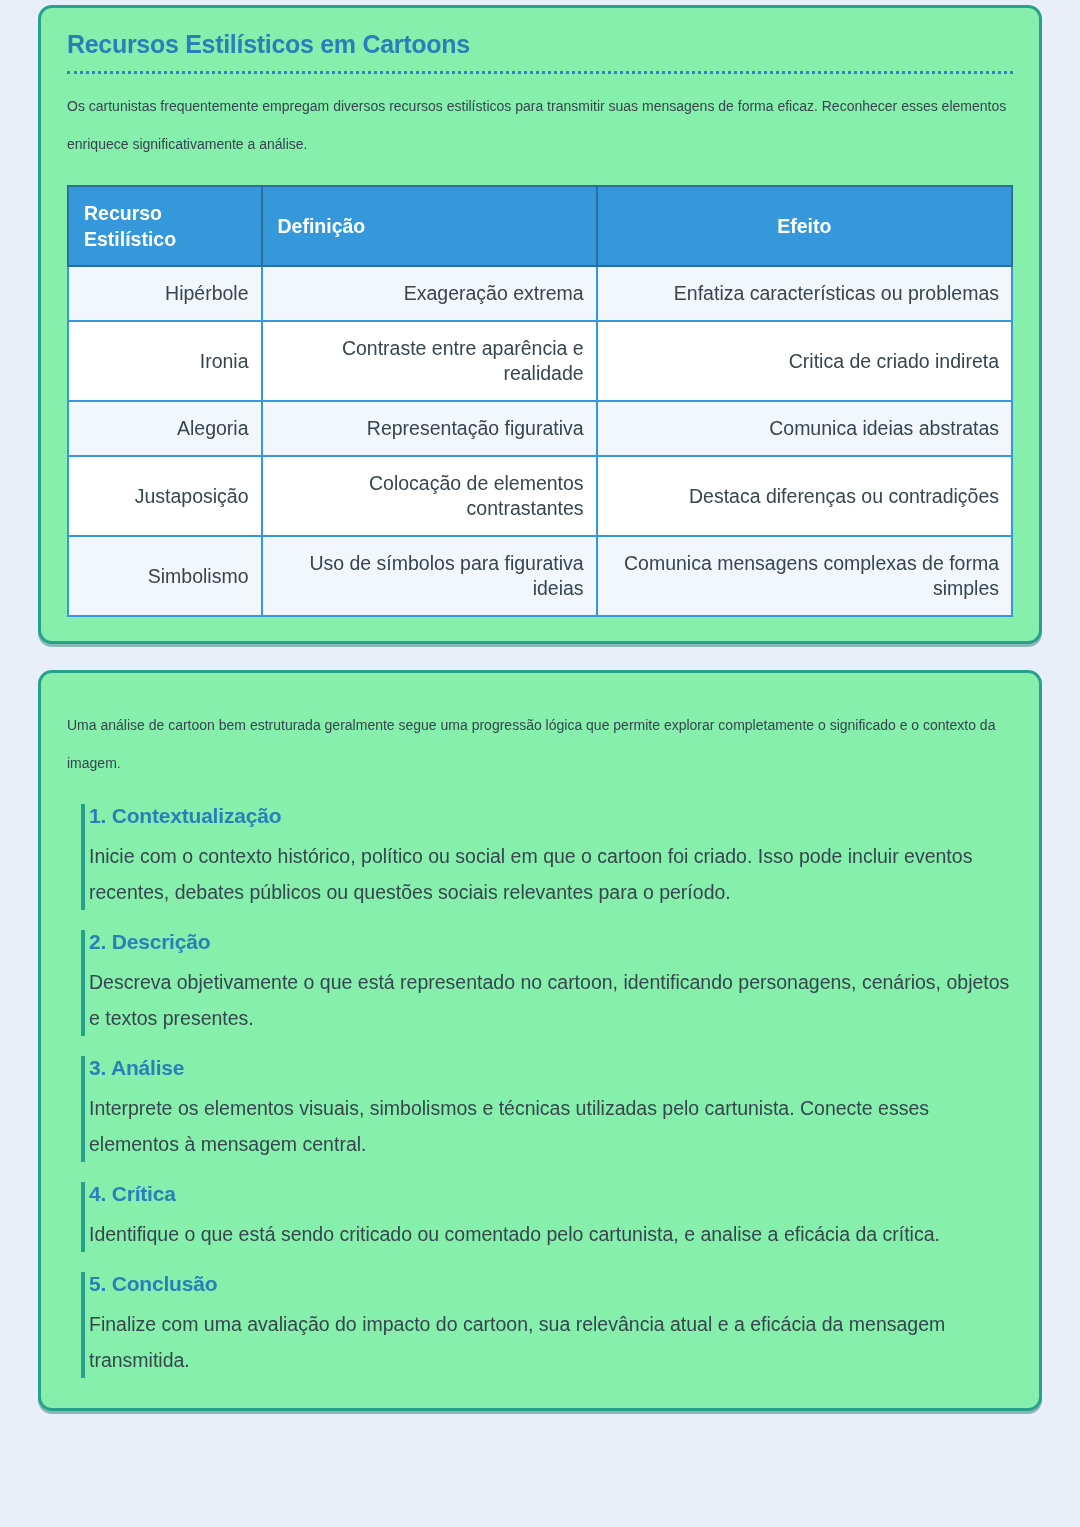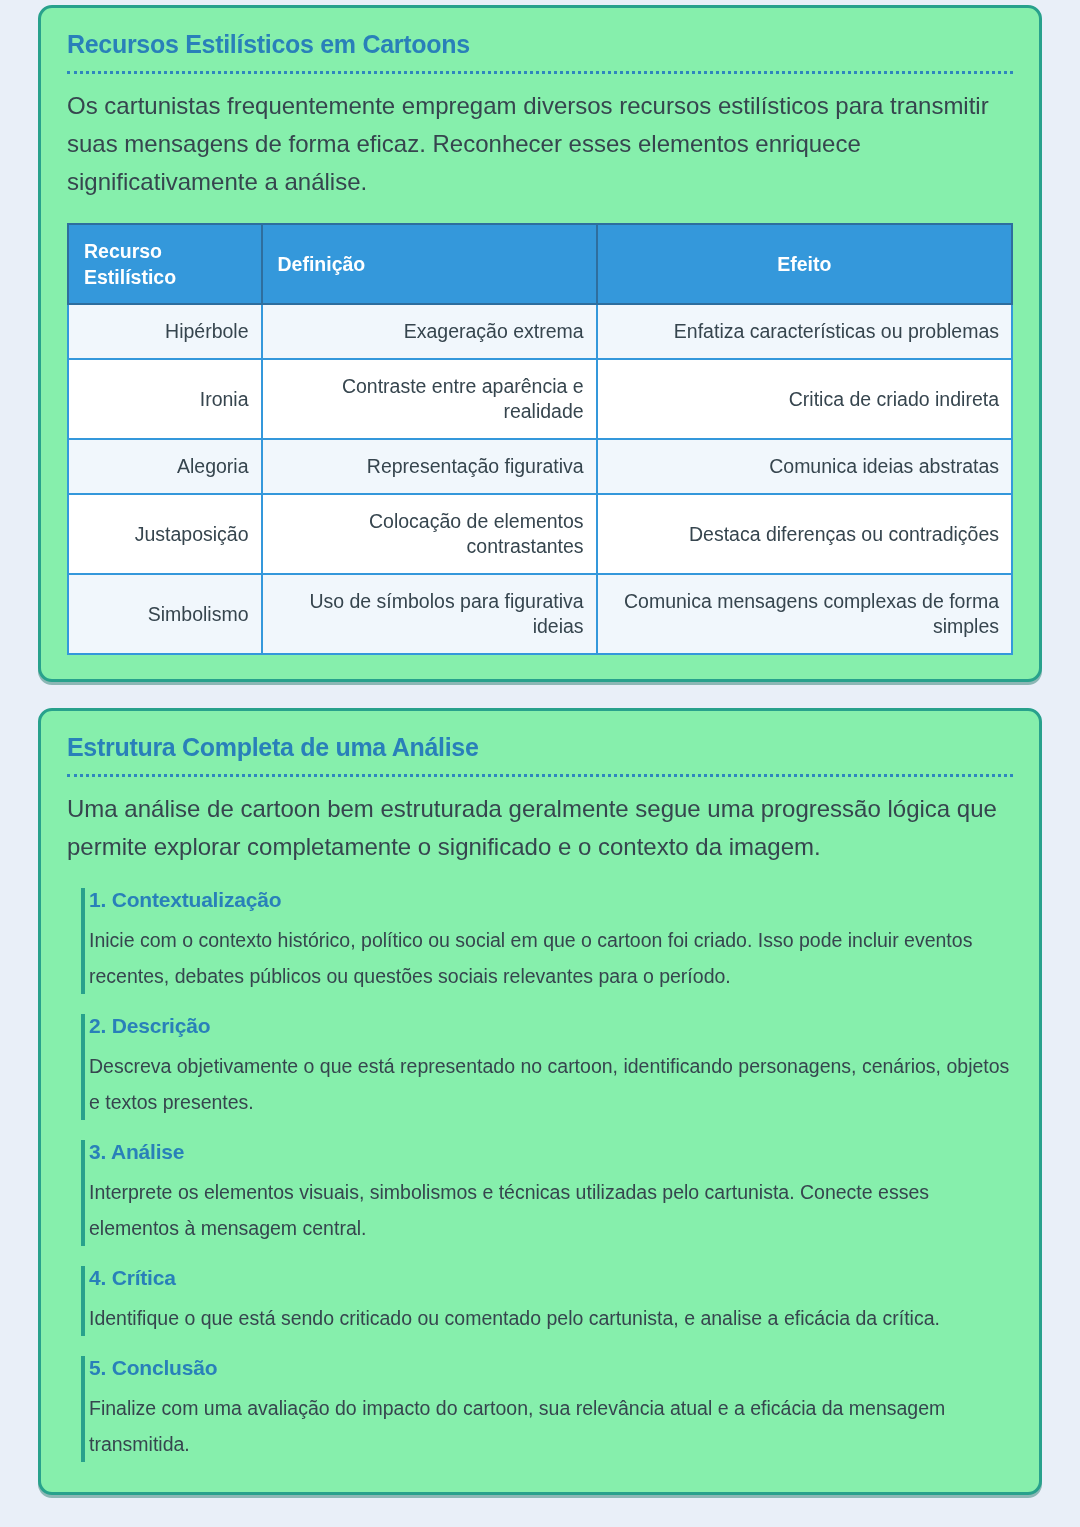--- a/index.html
+++ b/index.html
@@ -32,21 +32,21 @@
   .card-title {
     color: #2980b9;
     font-size: 25px;
     font-weight: bold;
     letter-spacing: -0.3px;
     margin: 2px 0 0;
     padding-bottom: 12px;
     border-bottom: 3px dotted #2f86bd;
   }
   .intro {
-    font-size: 24px;
+    font-size: 14px;
     line-height: 38px;
     color: #36454e;
     margin: 13px 0 22px;
   }
 
   
   table.resource-table {
     width: 100%;
     border-collapse: collapse;
     border: 2px solid #2e6e9e;
@@ -146,21 +146,20 @@
   <tr>
     <td>Simbolismo</td>
     <td>Uso de símbolos para figurativa ideias</td>
     <td>Comunica mensagens complexas de forma simples</td>
   </tr>
 </tbody>
     </table>
   </section>
 
   <section class="card">
-    <h2 class="card-title">Estrutura Completa de uma Análise</h2>
     <p class="intro">Uma análise de cartoon bem estruturada geralmente segue uma progressão lógica que permite explorar completamente o significado e o contexto da imagem.</p>
     <div class="steps" id="steps-list">
   <div class="step">
     <h3 class="step-heading">1. Contextualização</h3>
     <p class="step-body">Inicie com o contexto histórico, político ou social em que o cartoon foi criado. Isso pode incluir eventos recentes, debates públicos ou questões sociais relevantes para o período.</p>
   </div>
 
   <div class="step">
     <h3 class="step-heading">2. Descrição</h3>
     <p class="step-body">Descreva objetivamente o que está representado no cartoon, identificando personagens, cenários, objetos e textos presentes.</p>

